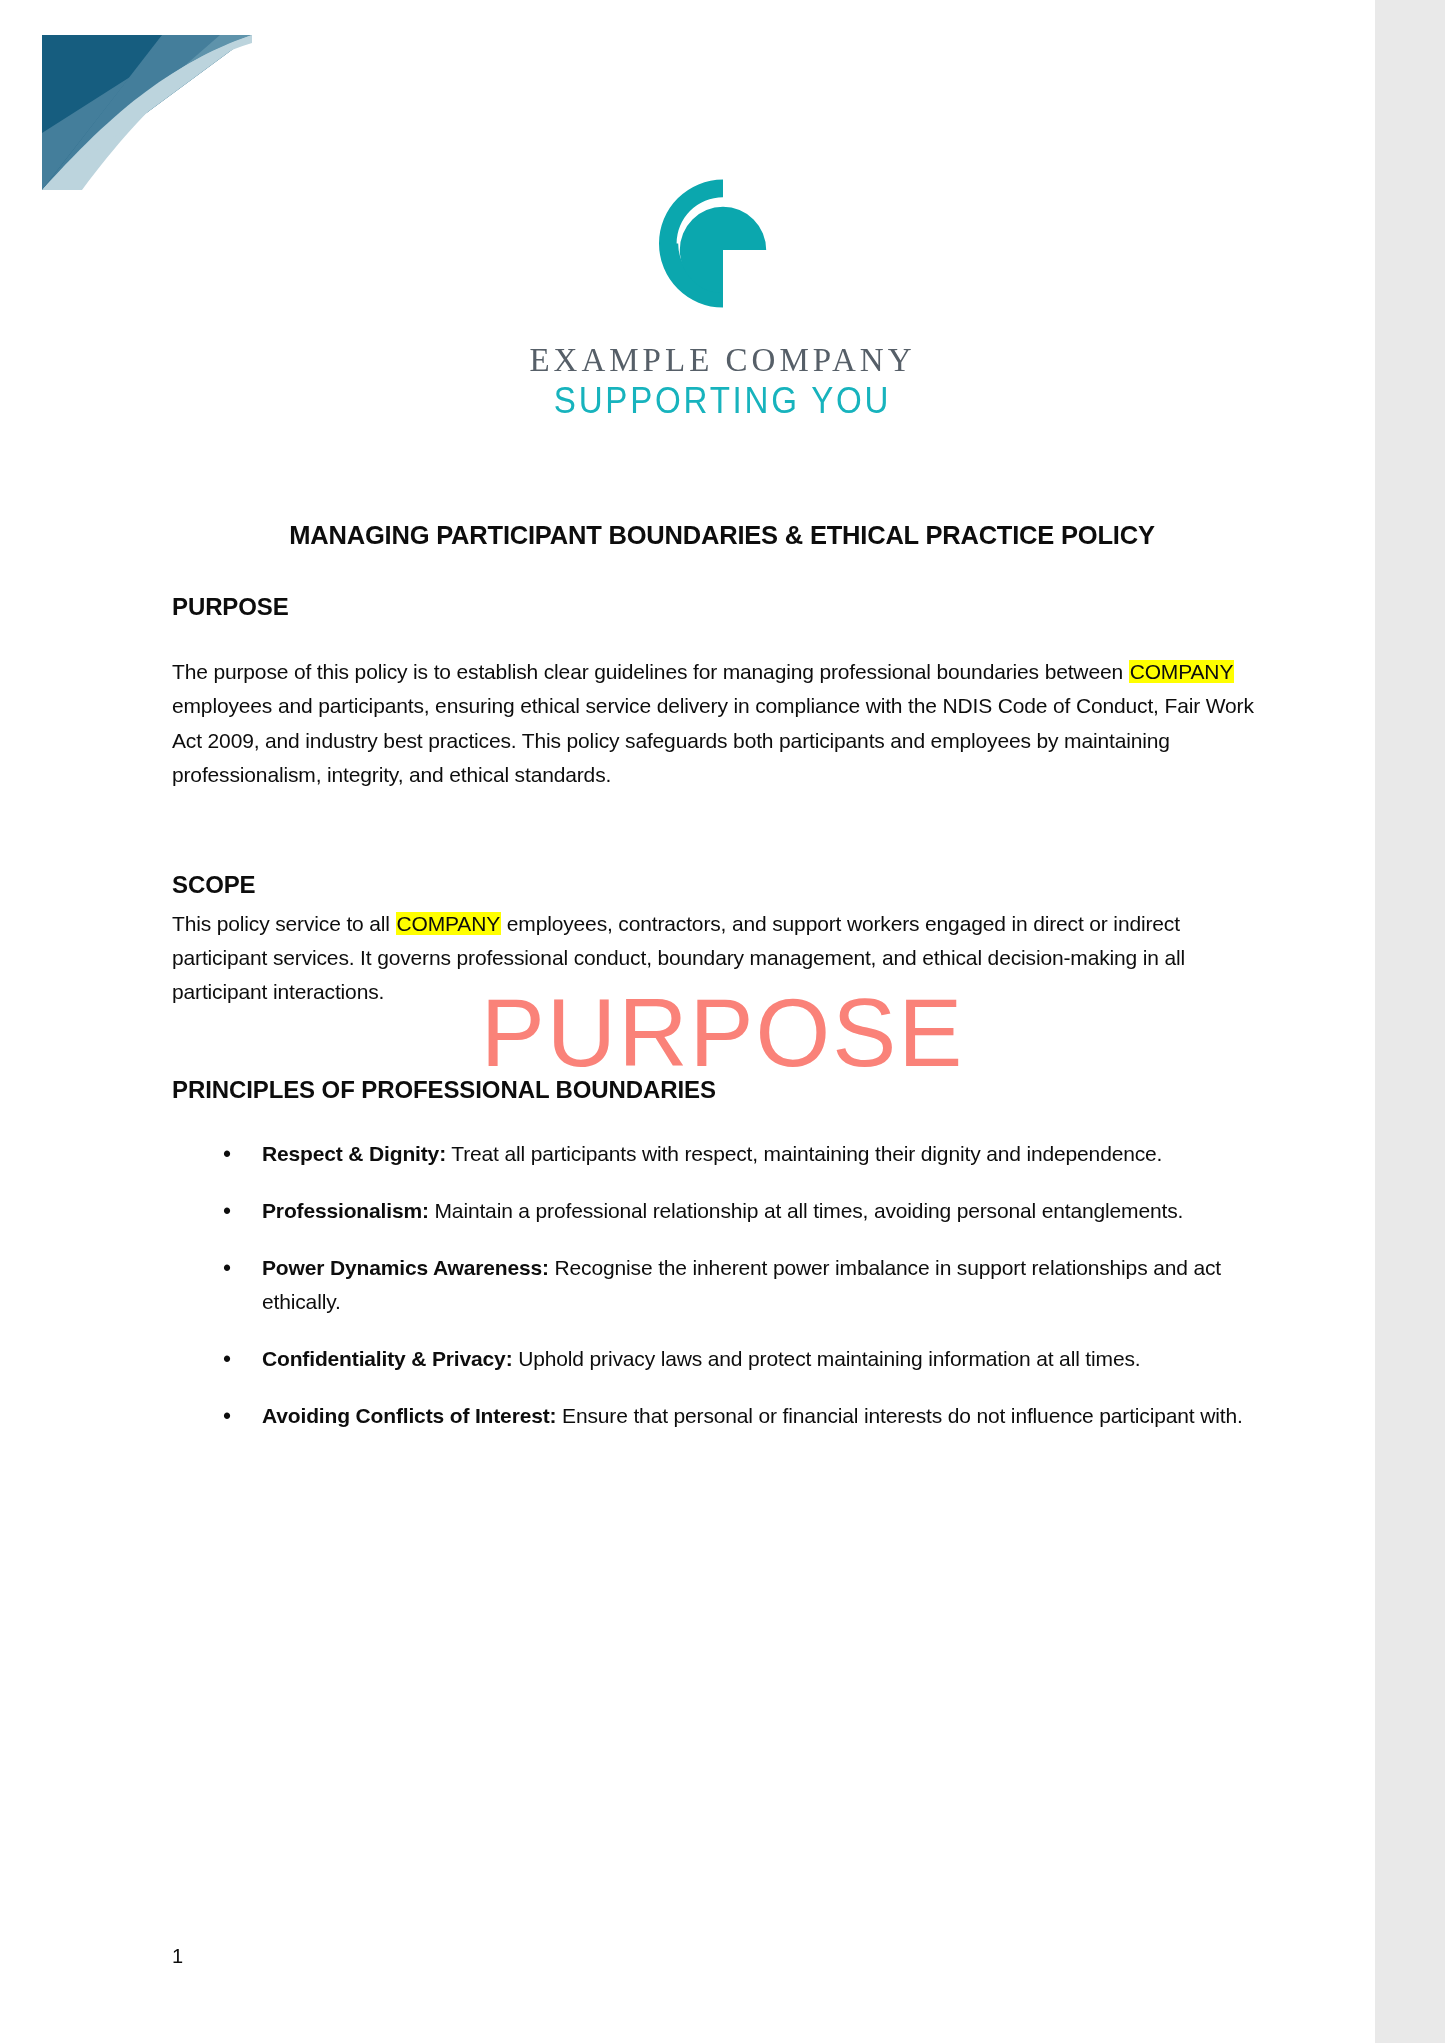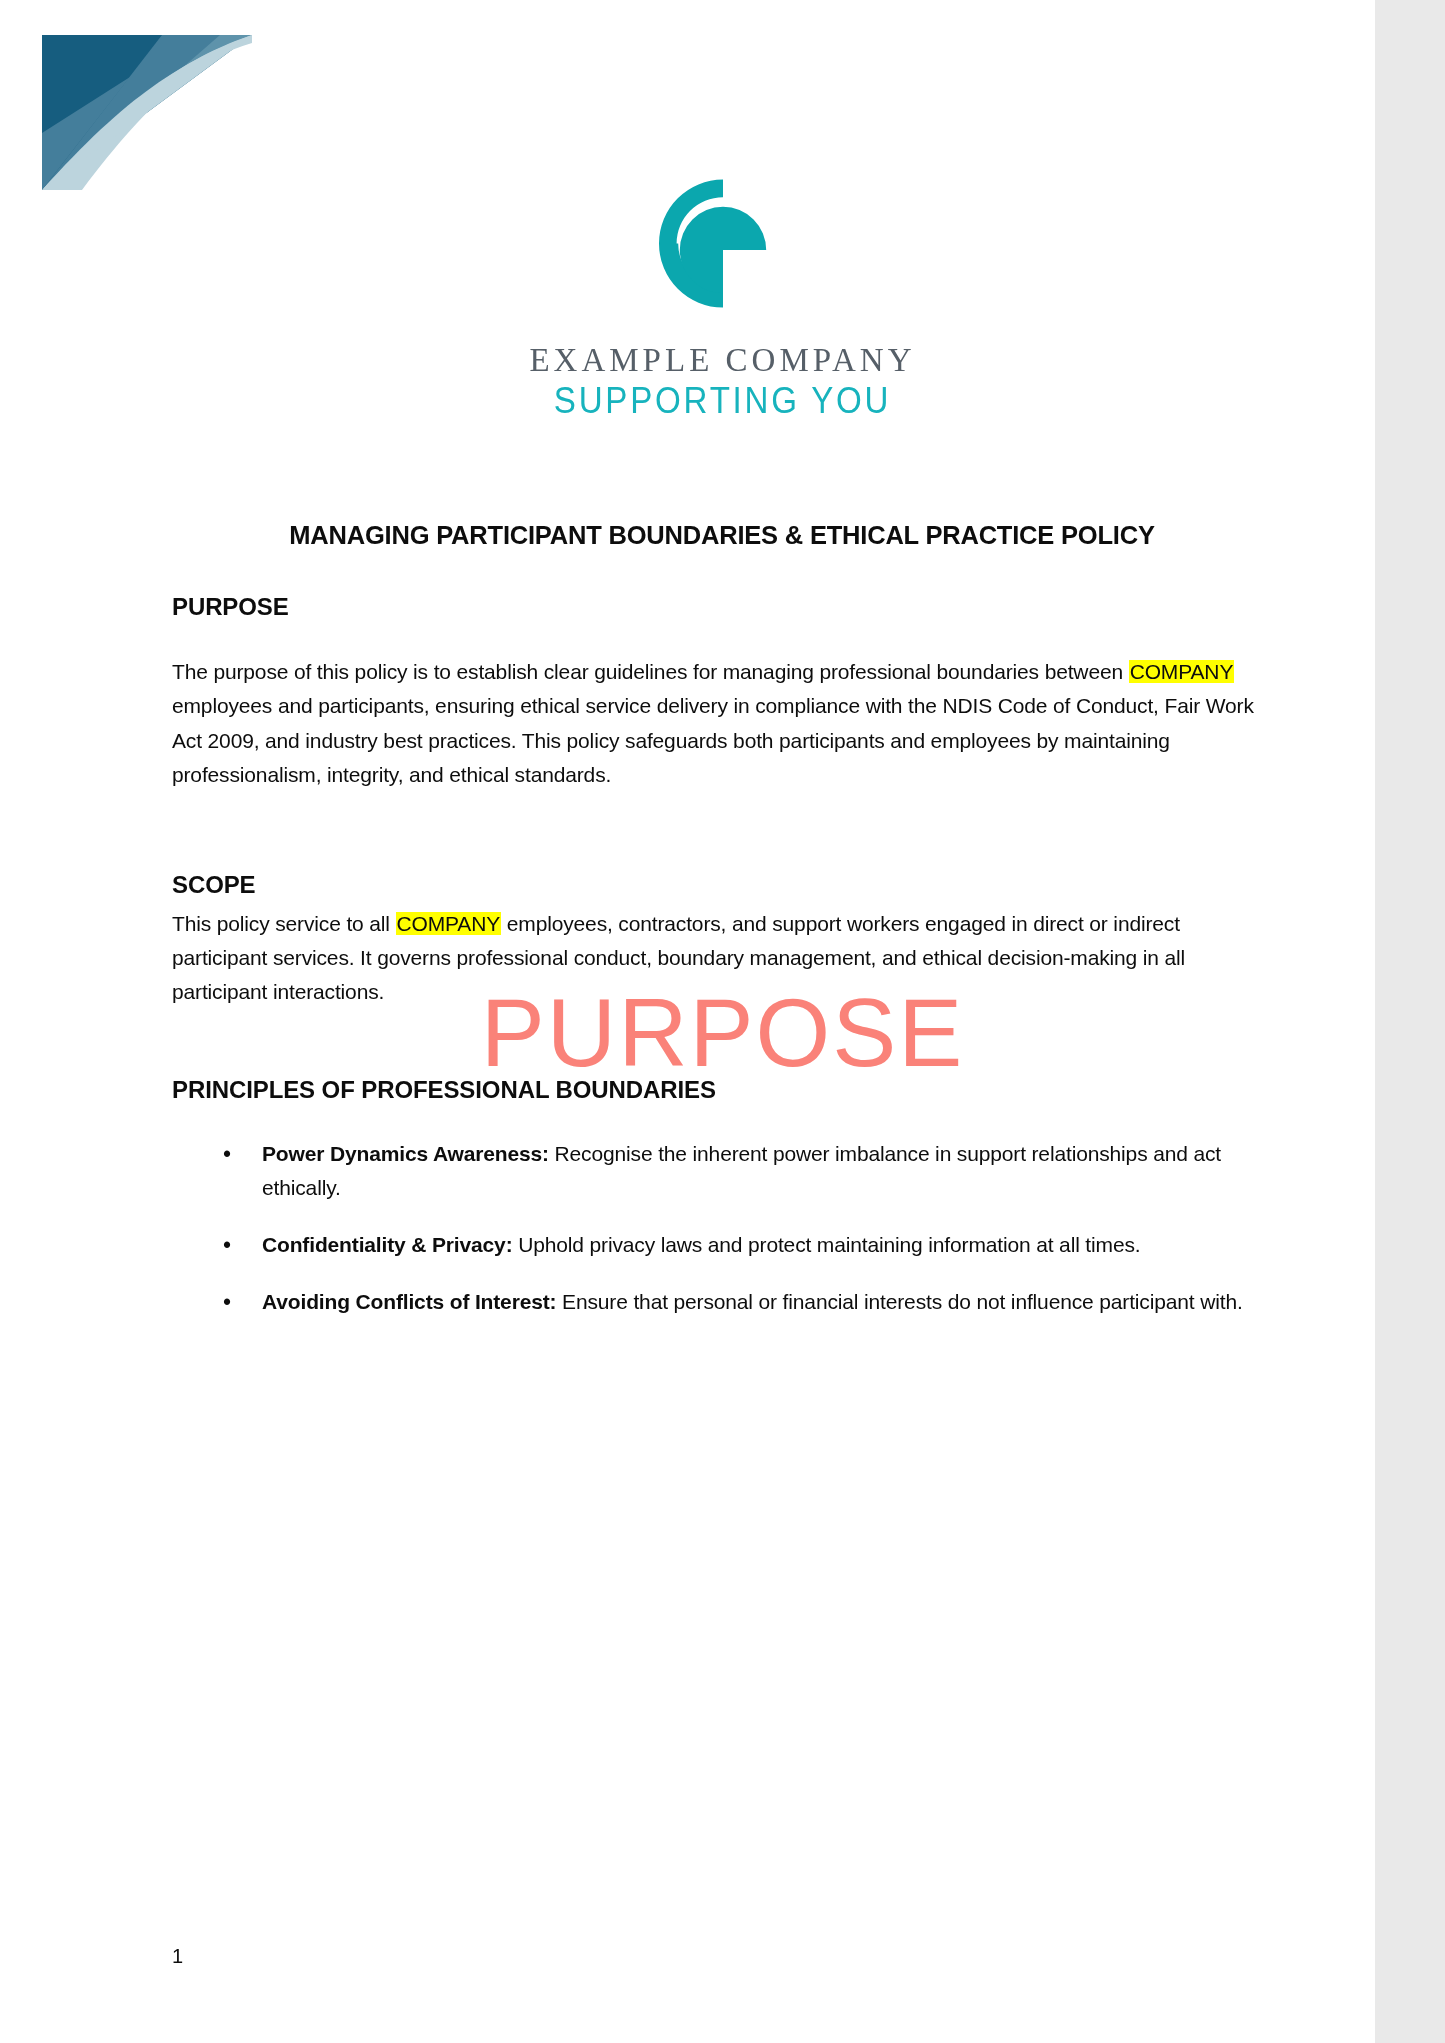--- a/index.html
+++ b/index.html
@@ -225,20 +225,26 @@
       <span>This policy service to all </span><span class="hl">COMPANY</span><span> employees, contractors, and support workers engaged in direct or indirect participant services. It governs professional conduct, boundary management, and ethical decision-making in all participant interactions.</span>
     </p>
 
     <div class="gap-lg"></div>
     <div class="gap-md"></div>
 
     <h2 class="section-head">PRINCIPLES OF PROFESSIONAL BOUNDARIES</h2>
 
     <ul class="bullets">
       <li>
+        <b>Respect &amp; Dignity:</b><span> Treat all participants with respect, maintaining their dignity and independence.</span>
+      </li>
+      <li>
+        <b>Professionalism:</b><span> Maintain a professional relationship at all times, avoiding personal entanglements.</span>
+      </li>
+      <li>
         <b>Power Dynamics Awareness:</b><span> Recognise the inherent power imbalance in support relationships and act ethically.</span>
       </li>
       <li>
         <b>Confidentiality &amp; Privacy:</b><span> Uphold privacy laws and protect maintaining information at all times.</span>
       </li>
       <li>
         <b>Avoiding Conflicts of Interest:</b><span> Ensure that personal or financial interests do not influence participant with.</span>
       </li>
     </ul>
   </div>

